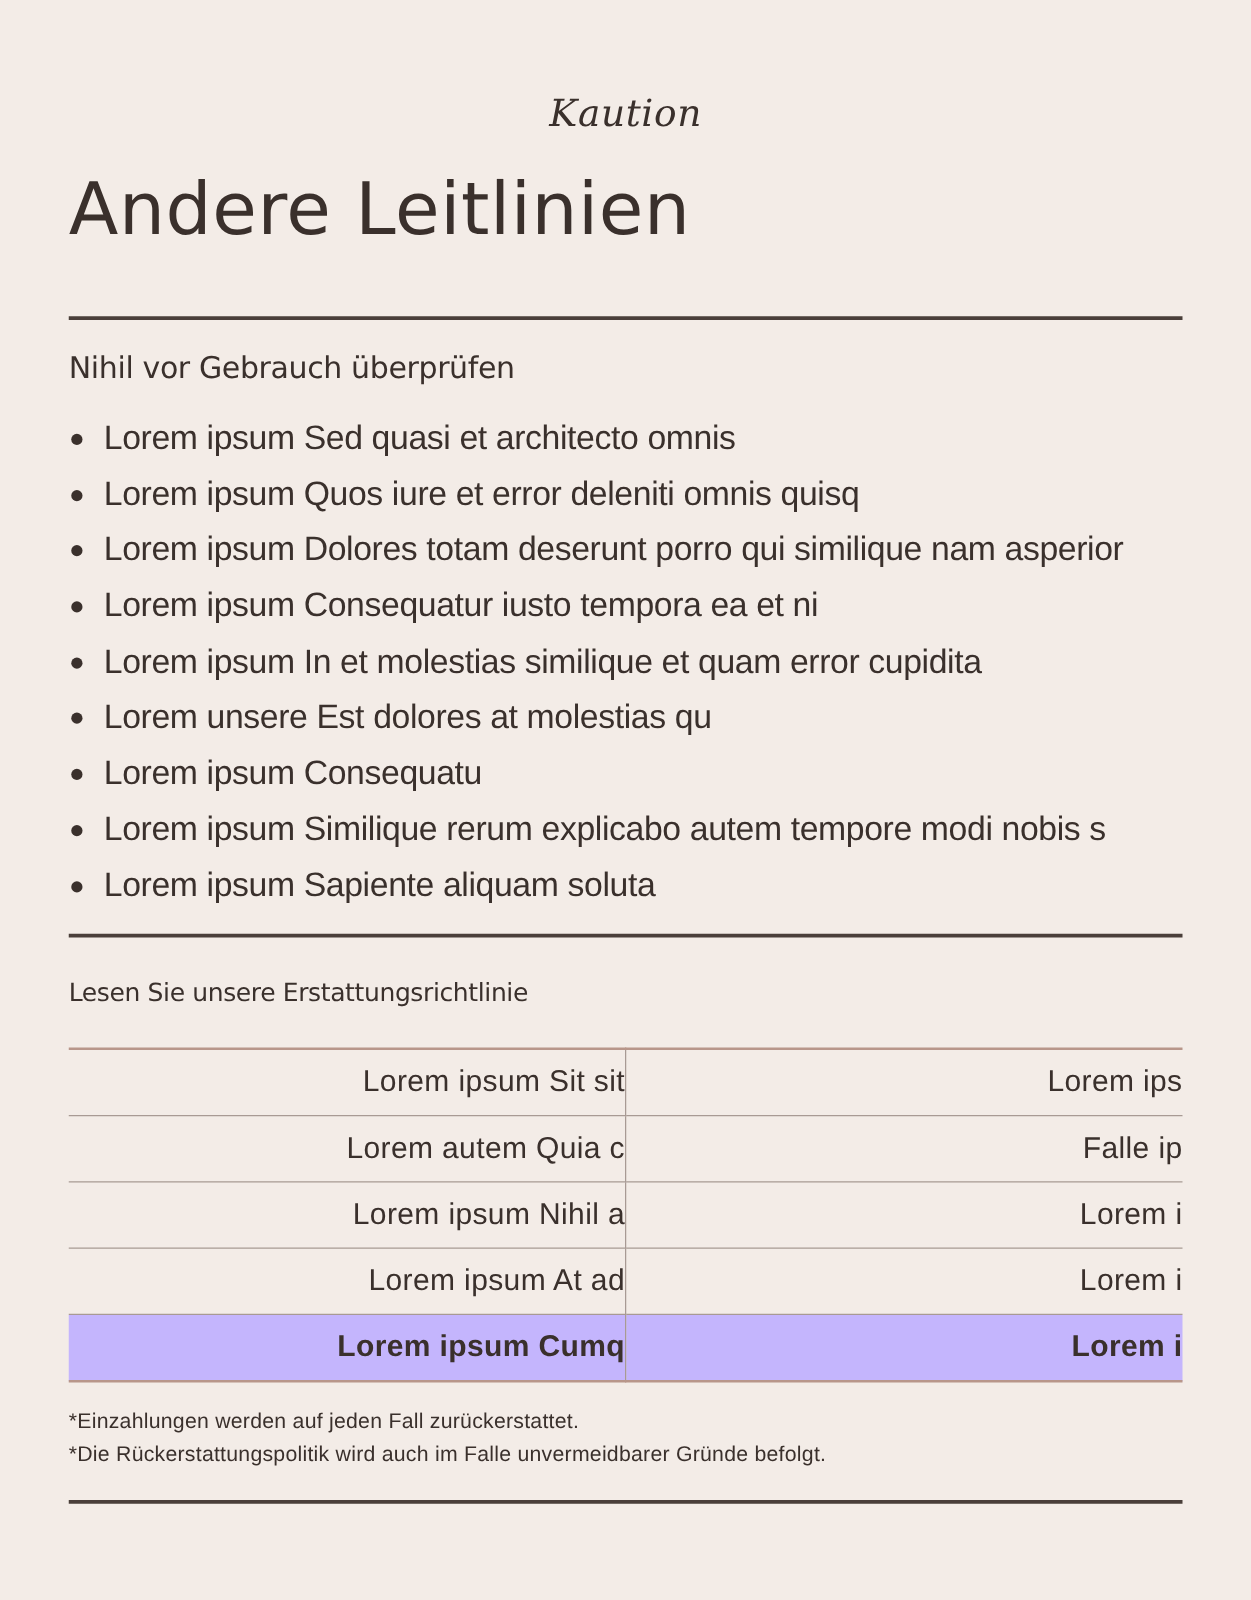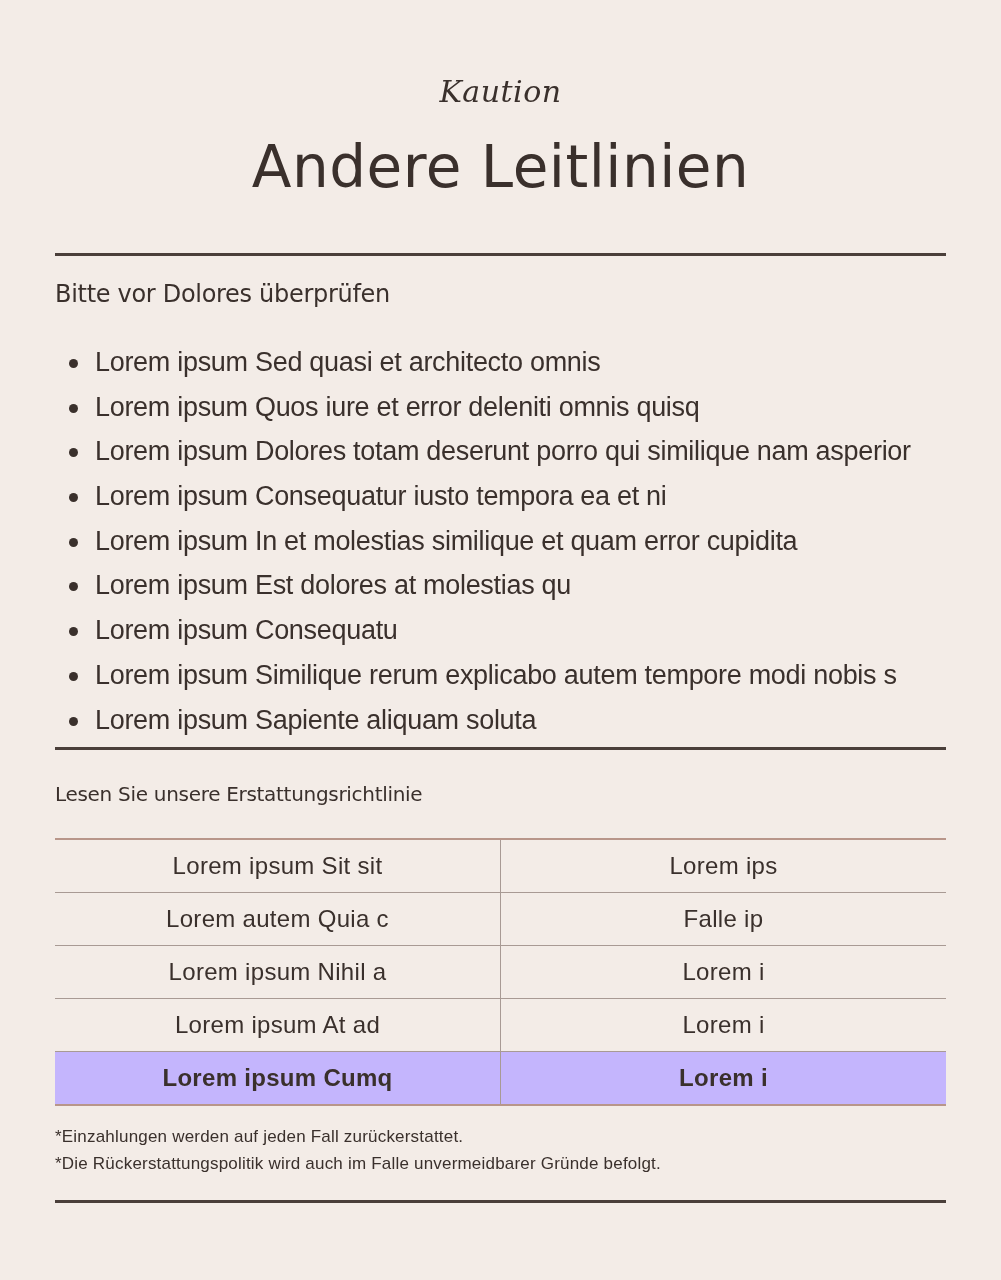--- a/index.html
+++ b/index.html
@@ -11,71 +11,71 @@
       position: relative;
       overflow: hidden;
     }
     .page { position: absolute; left: 55px; width: 891px; top: 0; }
     .subtitle {
       position: absolute; top: 74px; left: 0; width: 891px; text-align: center;
       font-family: "DejaVu Serif", serif; font-style: italic; font-size: 30px;
       color: #3a302c; letter-spacing: 0.5px;
     }
     .title {
-      position: absolute; top: 132px; left: 0; width: 891px; text-align: center;
+      position: absolute; top: 132px; left: 0; width: 891px; 
       font-family: "DejaVu Sans", sans-serif; font-size: 58px; color: #3a302c;
       line-height: 70px; letter-spacing: 0.5px;
     }
     .rule { position: absolute; left: 0; width: 891px; height: 3px; background: #4a3f3a; }
     .section-label {
       position: absolute; left: 0; font-family: "DejaVu Sans", sans-serif; color: #3a302c;
     }
     .lbl1 { top: 280px; font-size: 24px; letter-spacing: -0.3px; }
     .lbl2 { top: 782px; font-size: 20px; letter-spacing: -0.3px; text-align: right; }
-    ul.bullets { position: absolute; top: 328px; left: 0; margin: 12px; padding: 0; list-style: none; width: 891px; }
+    ul.bullets { position: absolute; top: 328px; left: 0; margin: 0; padding: 0; list-style: none; width: 891px; }
     ul.bullets li {
       position: relative; height: 44.7px; line-height: 44.7px;
       padding-left: 28px; font-size: 27px; color: #3a302c; letter-spacing: -0.3px;
       white-space: nowrap;
       font-family: "Liberation Sans", sans-serif;
     }
     ul.bullets li .dot {
       position: absolute; left: 2px; top: 19px; width: 9px; height: 9px; border-radius: 50%; background: #3a302c;
     }
     table.refund {
       position: absolute; top: 838px; left: 0; width: 891px; border-collapse: collapse;
       border-top: 2px solid #b8968a; border-bottom: 2px solid #b8968a;
     }
     table.refund td {
-      height: 52px; text-align: center; font-size: 24px; color: #3a302c;
+      height: 52px; text-align: right; font-size: 24px; color: #3a302c;
       border-bottom: 1px solid #a89a94; width: 50%; padding: 0;
       font-family: "Liberation Sans", sans-serif; letter-spacing: 0.3px;
     }
     table.refund td.c0 { border-right: 1px solid #a89a94; }
     table.refund tr.hl td { background: #c4b5fd; font-weight: bold; border-bottom: none; }
     .notes { position: absolute; top: 1123px; left: 0; font-size: 17px; color: #3a302c; line-height: 27px; letter-spacing: 0.2px; }
   </style>
 </head>
 <body>
 
 <div class="page">
   <div class="subtitle">Kaution</div>
   <div class="title">Andere Leitlinien</div>
 
   <div class="rule" style="top:253px"></div>
 
-  <div class="section-label lbl1">Bitte vor Dolores überprüfen</div>
+  <div class="section-label lbl1">Nihil vor Gebrauch überprüfen</div>
 
   <ul class="bullets">
     <li><span class="dot"></span><span>Lorem ipsum Sed quasi et architecto omnis</span></li>
     <li><span class="dot"></span><span>Lorem ipsum Quos iure et error deleniti omnis quisq</span></li>
     <li><span class="dot"></span><span>Lorem ipsum Dolores totam deserunt porro qui similique nam asperior</span></li>
     <li><span class="dot"></span><span>Lorem ipsum Consequatur iusto tempora ea et ni</span></li>
     <li><span class="dot"></span><span>Lorem ipsum In et molestias similique et quam error cupidita</span></li>
-    <li><span class="dot"></span><span>Lorem ipsum Est dolores at molestias qu</span></li>
+    <li><span class="dot"></span><span>Lorem unsere Est dolores at molestias qu</span></li>
     <li><span class="dot"></span><span>Lorem ipsum Consequatu</span></li>
     <li><span class="dot"></span><span>Lorem ipsum Similique rerum explicabo autem tempore modi nobis s</span></li>
     <li><span class="dot"></span><span>Lorem ipsum Sapiente aliquam soluta</span></li>
   </ul>
 
   <div class="rule" style="top:747px"></div>
 
   <div class="section-label lbl2">Lesen Sie unsere Erstattungsrichtlinie</div>
 
   <table class="refund">

